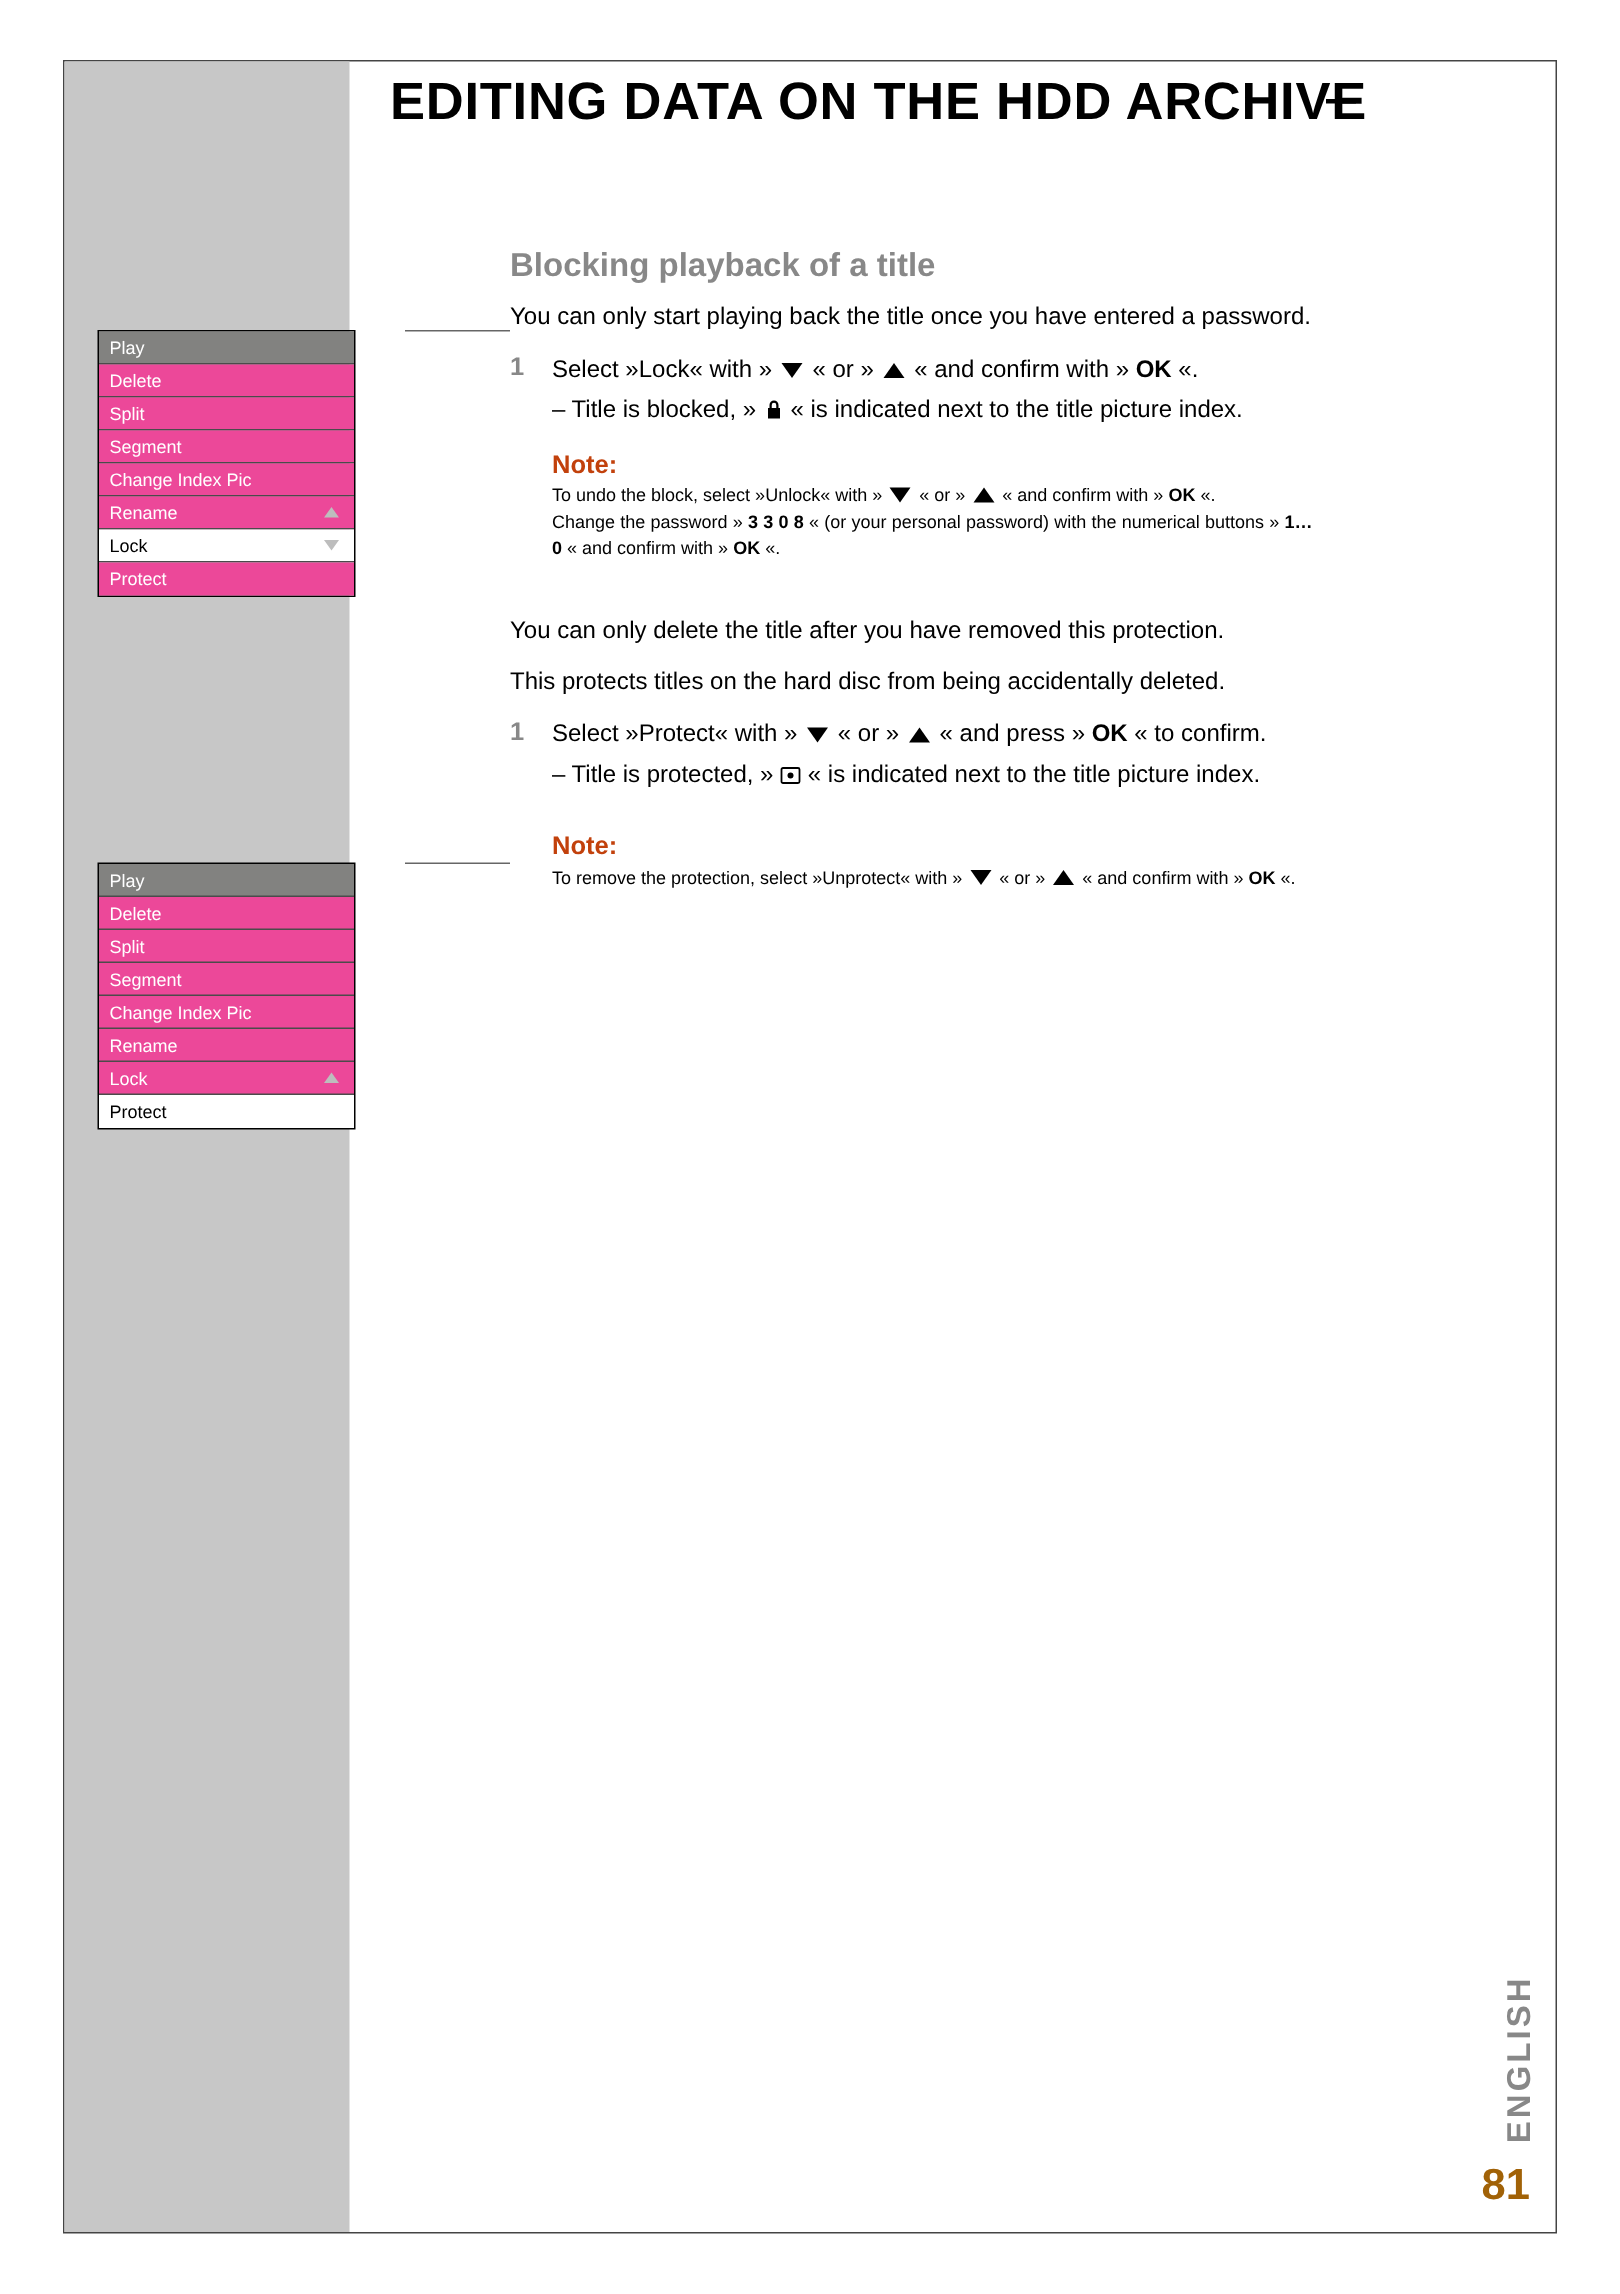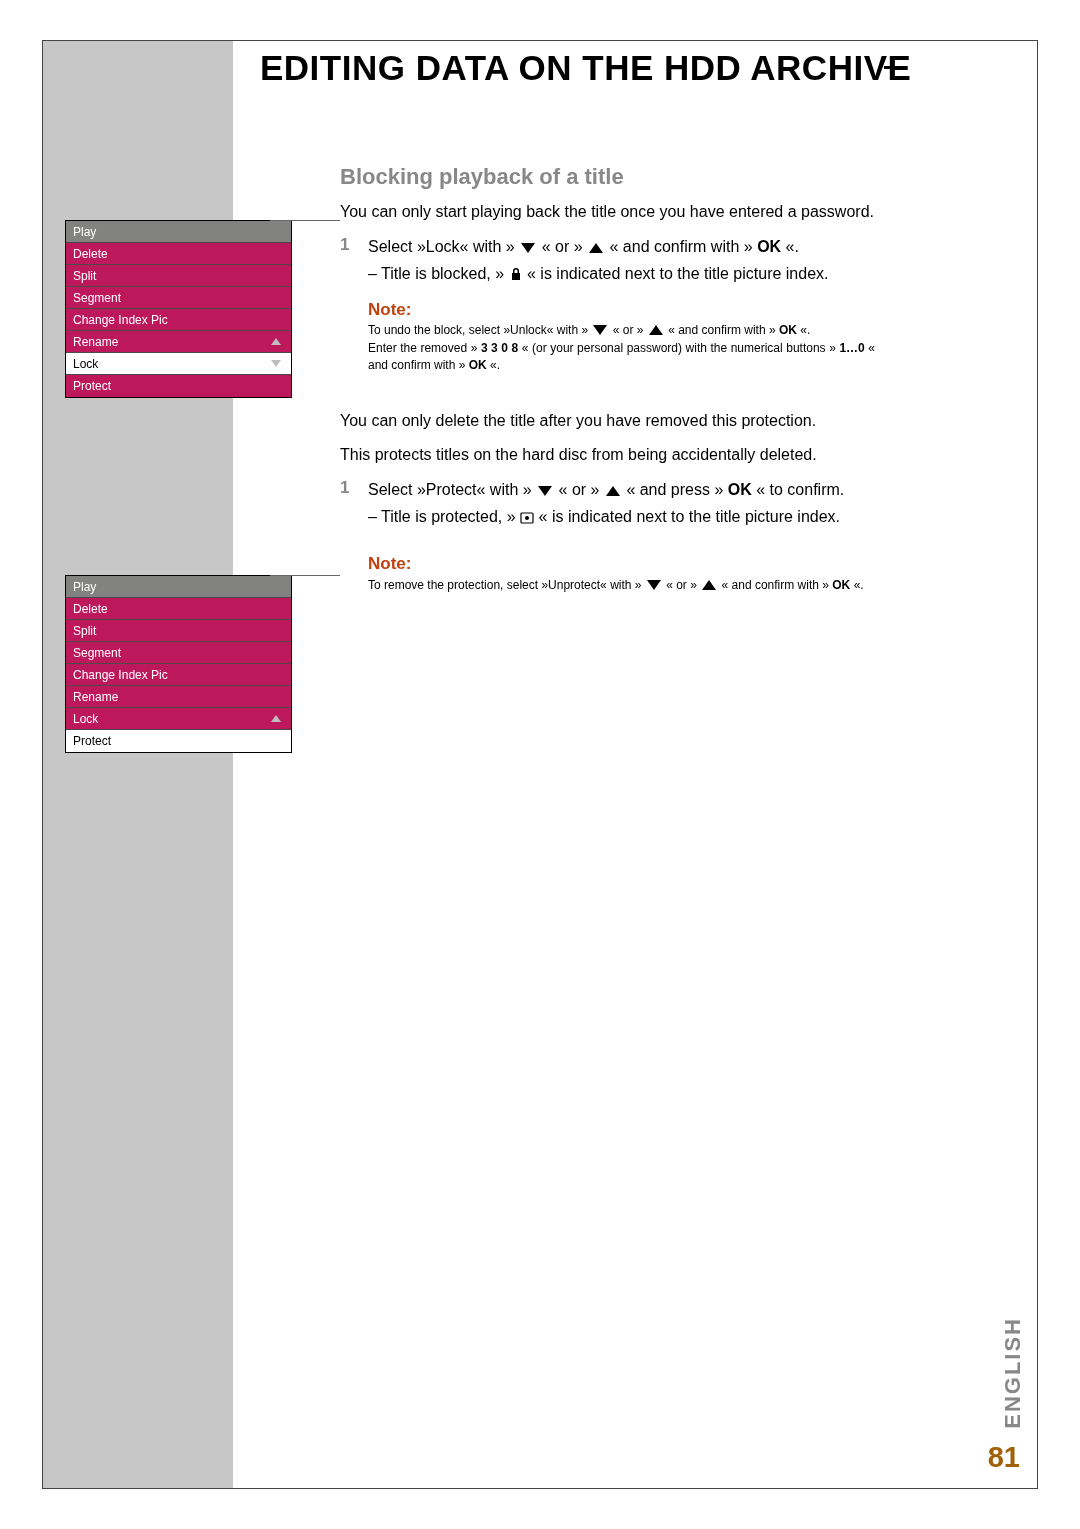--- a/index.html
+++ b/index.html
@@ -109,30 +109,30 @@
     border-bottom: 10px solid #000;
     display: inline-block;
     margin: 0 2px;
     vertical-align: -1px;
   }
   .lock-svg { display:inline-block; vertical-align:-2px; }
 
   
   .menu-box {
     position: absolute;
-    width: 227px;
+    width: 172px;
     border: 1px solid #000;
   }
   .menu-row {
     height: 22px;
     line-height: 22px;
     font-size: 12px;
     color: #fff;
     padding: 0 7px;
-    background: #be185d;
+    background: #ec4899;
     border-bottom: 1px solid #4b4b4b;
     position: relative;
   }
   .menu-row.header {
     background: #828280;
   }
   .menu-row.selected {
     background: #fff;
     color: #000;
   }
@@ -216,21 +216,21 @@
       <div class="note-body">
         <span>To undo the block, select »Unlock« with »</span>
         <span class="tri-down"></span>
         <span>« or »</span>
         <span class="tri-up"></span>
         <span>« and confirm with »</span>
         <span class="bold">OK</span>
         <span>«.</span>
       </div>
       <div class="note-body">
-        <span>Enter the removed »</span>
+        <span>Change the password »</span>
         <span class="bold">3 3 0 8</span>
         <span>« (or your personal password) with the numerical buttons »</span>
         <span class="bold">1…0</span>
         <span>« and confirm with »</span>
         <span class="bold">OK</span>
         <span>«.</span>
       </div>
     </div>
   </div>
 

